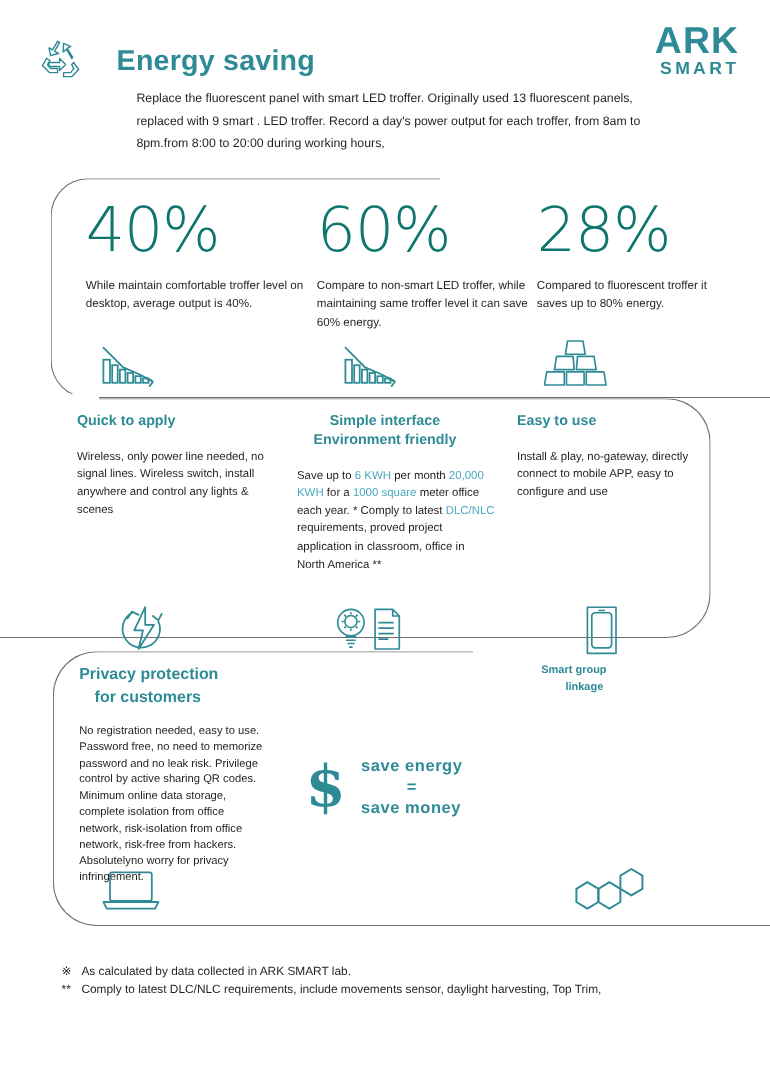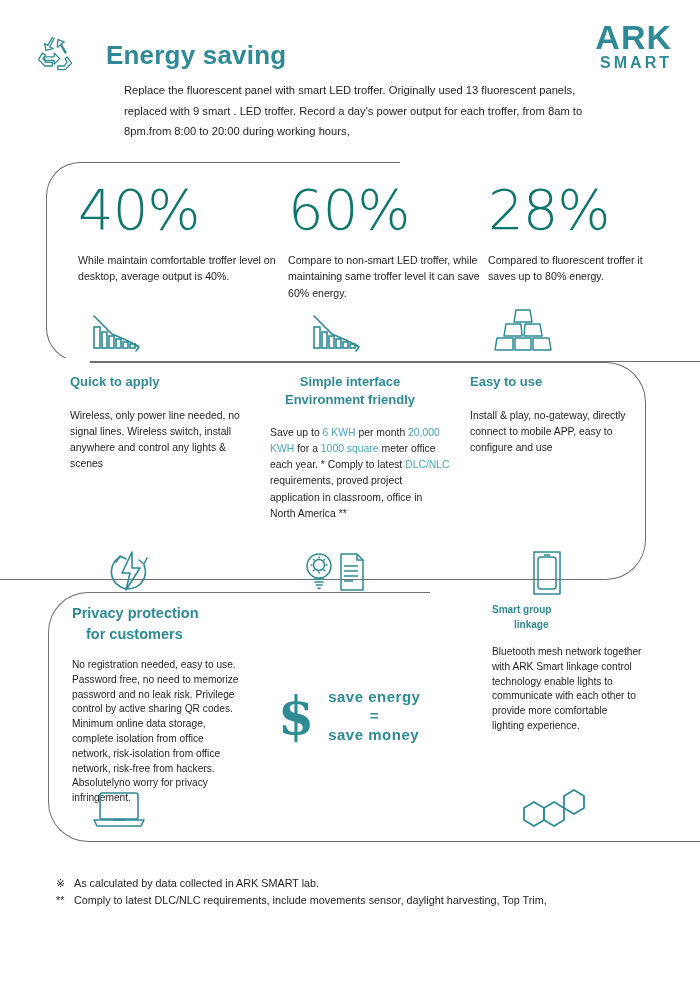--- a/index.html
+++ b/index.html
@@ -235,21 +235,20 @@
       <div class="save-eq">=</div>
       <div>save money</div>
     </span>
   </div>
 
   <div class="b2">
     <div class="b2-title">
       <span>Smart group</span>
       <span class="l2">linkage</span>
     </div>
-    <div class="b2-text">Bluetooth mesh network together with ARK Smart linkage control technology enable lights to communicate with each other to provide more comfortable lighting experience.</div>
   </div>
   <span class="i-hex">
     <svg width="88" height="54" viewBox="0 0 88 54" fill="none" stroke="#2e8b96" stroke-width="1.8" stroke-linejoin="round">
       <path d="M8 22 L18 16 L28 22 L28 34 L18 40 L8 34 Z"></path>
       <path d="M28 22 L38 16 L48 22 L48 34 L38 40 L28 34 Z"></path>
       <path d="M48 10 L58 4 L68 10 L68 22 L58 28 L48 22 Z"></path>
     </svg>
   </span>
 
   <div class="notes">

